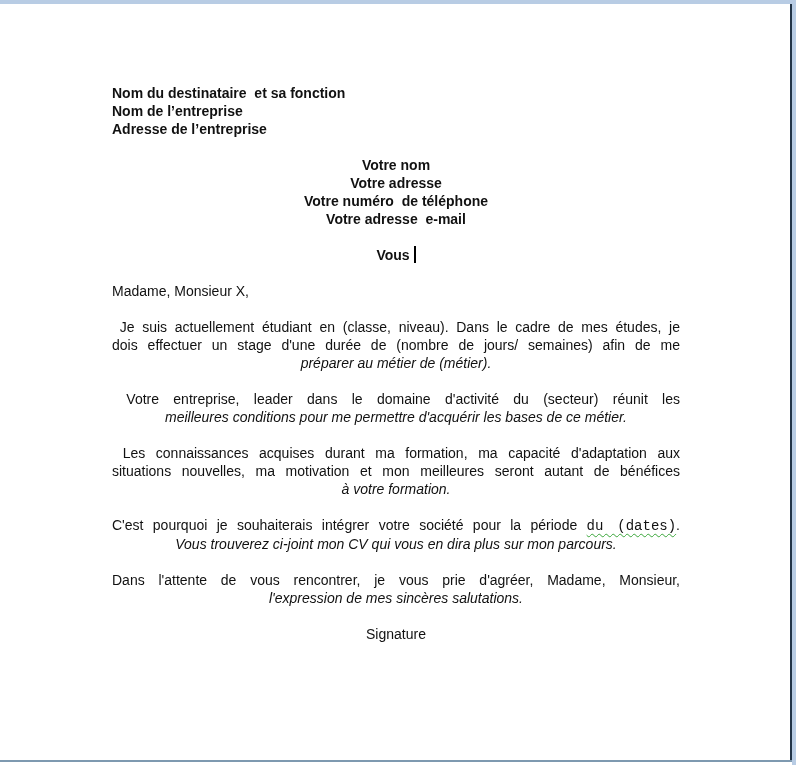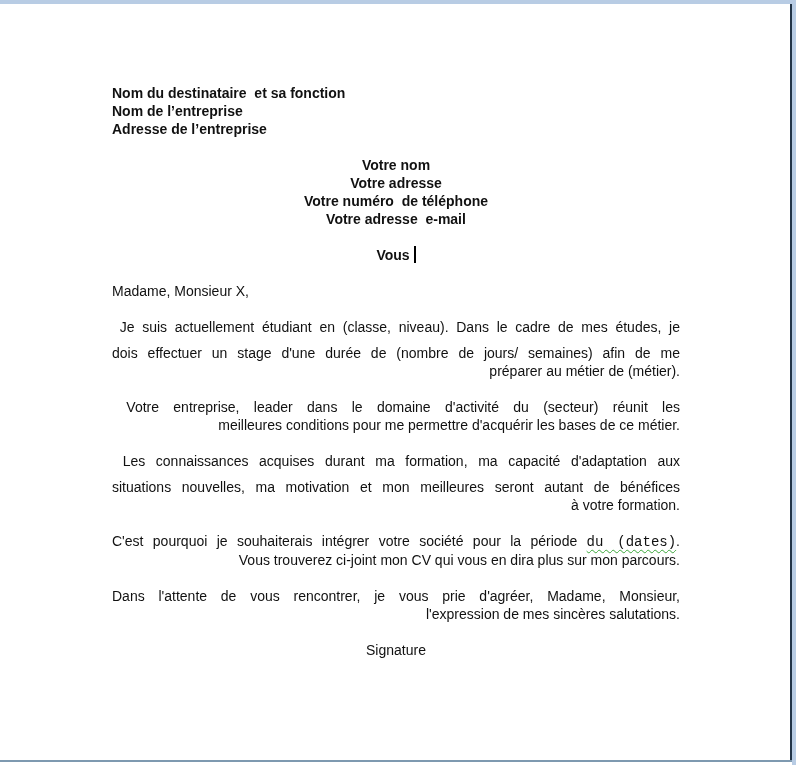--- a/index.html
+++ b/index.html
@@ -27,22 +27,22 @@
   .page{position:absolute;left:0;top:4px;width:726px;height:756px;background:var(--page-background);}
   .content{
     position:absolute;left:112px;top:80px;width:568px;
     font-size:14px;line-height:18px;
   }
   .block{margin:0 0 18px 0;}
   .bold{font-weight:bold;}
   .right{text-align:center;}
   .line{white-space:pre-wrap;}
   .para{margin:0 0 18px 0;}
-  .jl{text-align:justify;text-align-last:justify;white-space:pre-wrap;margin-top:8px;}
-  .jl-last{text-align:right;white-space:pre-wrap;}
+  .jl{text-align:justify;text-align-last:justify;white-space:pre-wrap;}
+  .jl-last{text-align:center;white-space:pre-wrap;font-style:italic;}
   .squiggle{
     text-decoration:underline;
     text-decoration-style:wavy;
     text-decoration-color:var(--squiggle);
     text-decoration-thickness:1px;
     text-underline-offset:3px;
     font-family:Liberation Mono, monospace;
   }
   .caret{
     display:inline-block;width:2px;height:17px;background:var(--cursor);

